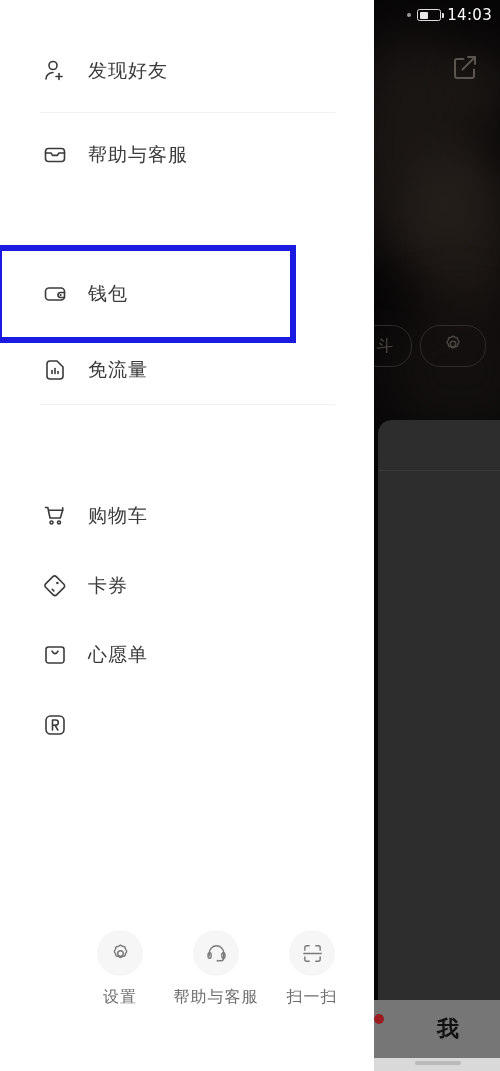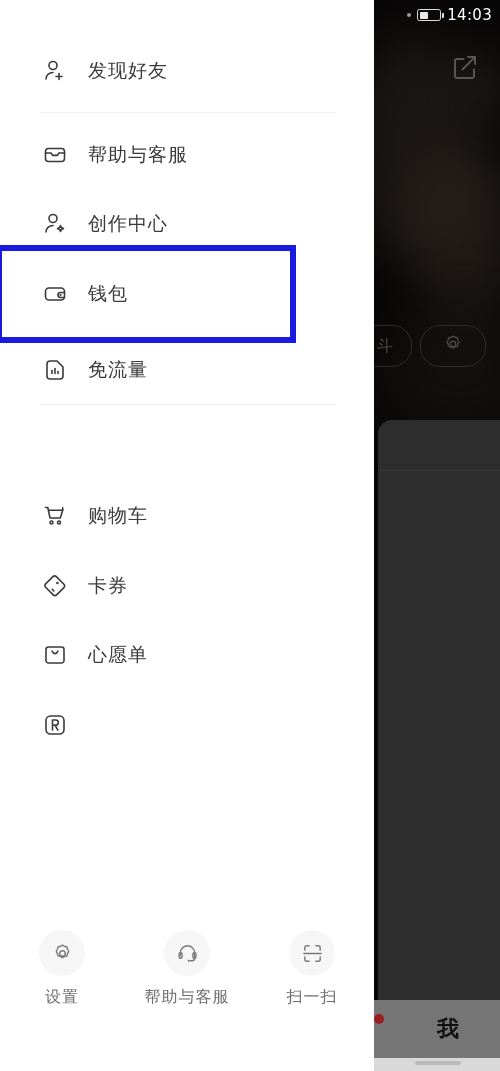--- a/index.html
+++ b/index.html
@@ -108,21 +108,21 @@
 
   #highlight-box{
     position:absolute;left:-4px;top:245px;width:300px;height:98px;
     border:6px solid #1a1ae0;box-sizing:border-box;background:transparent;
     pointer-events:none;
   }
 
   
   #drawer-toolbar{
     position:absolute;left:0;top:930px;width:374px;height:110px;
-    display:flex;align-items:flex-start;justify-content:space-between;
+    display:flex;align-items:flex-start;justify-content:flex-end;
     padding:0 14px;box-sizing:border-box;
   }
   .tool{
     width:96px;display:flex;flex-direction:column;align-items:center;gap:11px;
   }
   .tool-circle{
     width:46px;height:46px;border-radius:50%;background:#f6f6f6;
     display:flex;align-items:center;justify-content:center;
   }
   .tool-label{font-size:16px;color:#6e6e6e;letter-spacing:1px;white-space:nowrap;}
@@ -194,30 +194,20 @@
   <div class="menu-item" style="top:130px">
     <span class="menu-icon">
       <svg width="26" height="26" viewBox="0 0 26 26" fill="none" stroke="#3b3b3b" stroke-width="1.6" stroke-linecap="round" stroke-linejoin="round">
         <rect x="3.5" y="6.5" width="19" height="13" rx="3"></rect>
         <path d="M3.5 11h5.5l1.6 2.4h4.8L17 11h5.5"></path>
       </svg>
     </span>
     <span class="menu-label">帮助与客服</span>
   </div>
 
-  <div class="menu-item" style="top:199px">
-    <span class="menu-icon">
-      <svg width="26" height="26" viewBox="0 0 26 26" fill="none" stroke="#3b3b3b" stroke-width="1.6" stroke-linecap="round" stroke-linejoin="round">
-        <circle cx="11" cy="7.5" r="4"></circle>
-        <path d="M4 21c0-3.6 3.1-6.5 7-6.5"></path>
-        <path d="M18.5 14.5l.9 2.1 2.1.9-2.1.9-.9 2.1-.9-2.1-2.1-.9 2.1-.9z"></path>
-      </svg>
-    </span>
-    <span class="menu-label">创作中心</span>
-  </div>
 
   <div class="menu-item" style="top:269px">
     <span class="menu-icon">
       <svg width="26" height="26" viewBox="0 0 26 26" fill="none" stroke="#3b3b3b" stroke-width="1.6" stroke-linecap="round" stroke-linejoin="round">
         <rect x="3.5" y="7" width="19" height="12" rx="3.5"></rect>
         <path d="M22.5 11.5h-4a2.5 2.5 0 0 0 0 5h4"></path>
         <circle cx="18.6" cy="14" r="1.1" fill="#3b3b3b" stroke="none"></circle>
       </svg>
     </span>
     <span class="menu-label">钱包</span>

